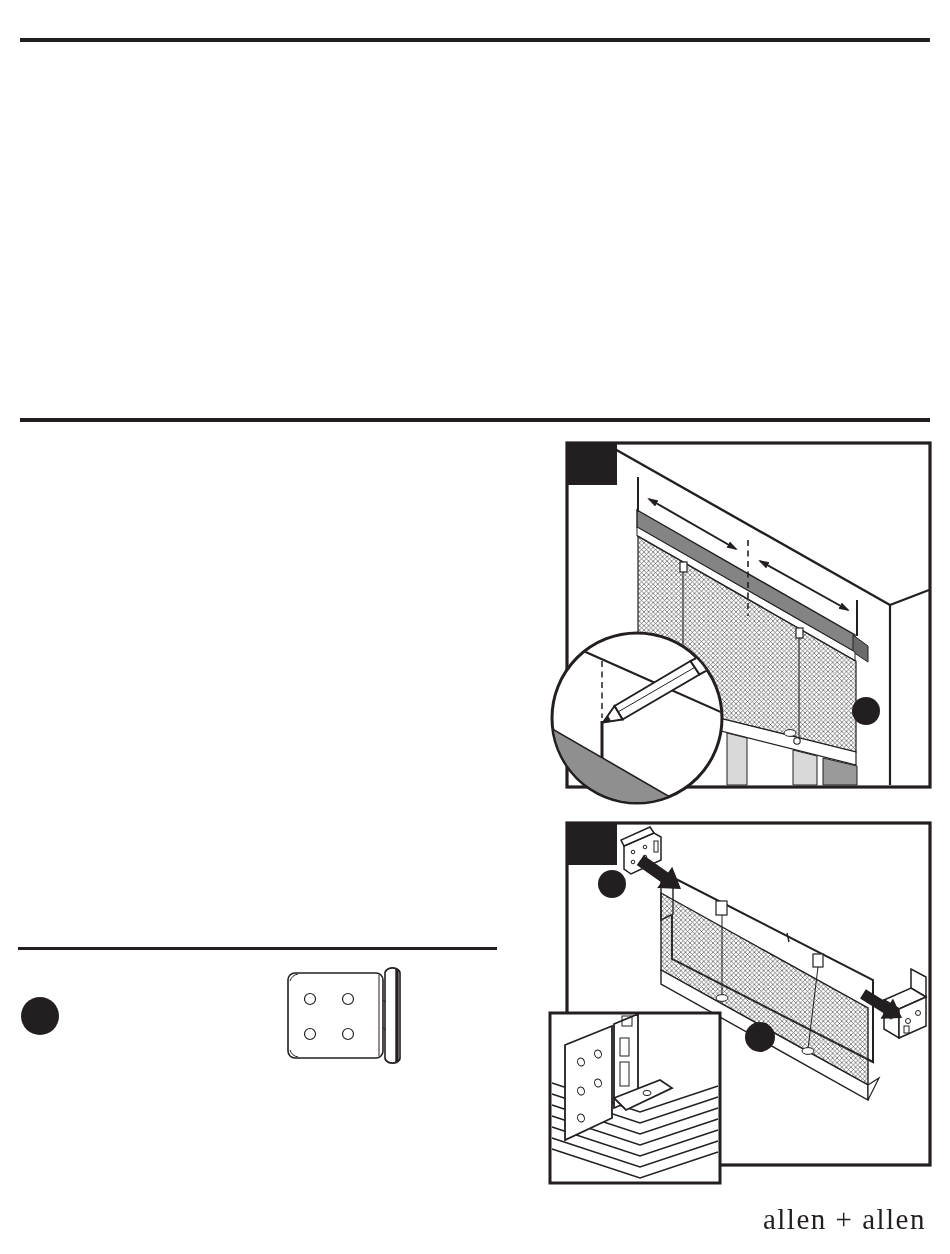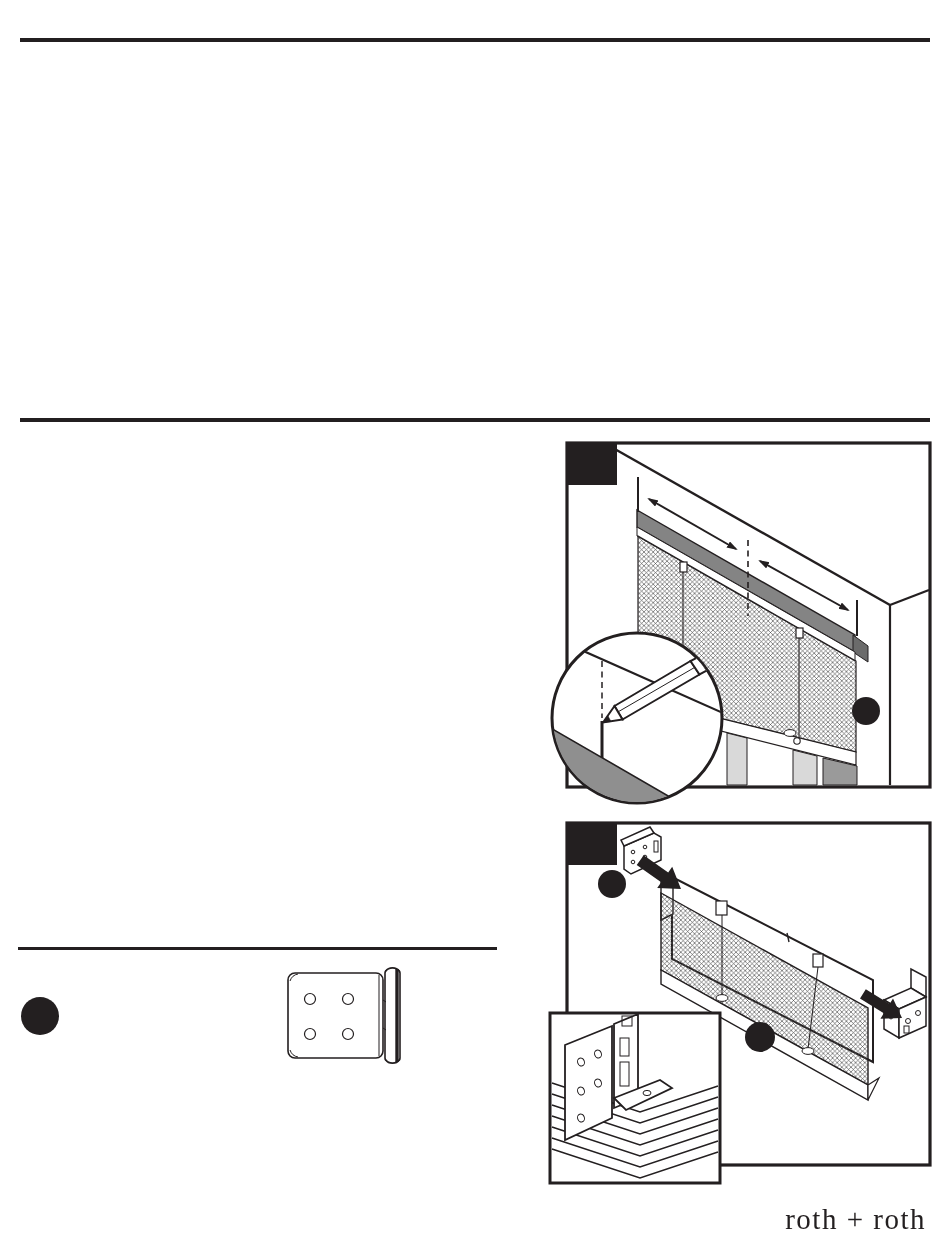--- a/index.html
+++ b/index.html
@@ -228,15 +228,15 @@
           <ellipse cx="581" cy="1118" rx="3.4" ry="4" transform="rotate(-20 581 1118)"></ellipse>
           <rect x="620" y="1038" width="9" height="18"></rect>
           <rect x="620" y="1062" width="9" height="24"></rect>
           <ellipse cx="647" cy="1093" rx="4" ry="2.6"></ellipse>
           <rect x="622" y="1016" width="10" height="10"></rect>
         </g>
       </g>
     </g>
   </svg>
 
-  <div class="logo">roth + roth</div>
+  <div class="logo">allen + allen</div>
 
 </div>
 
 </body></html>

